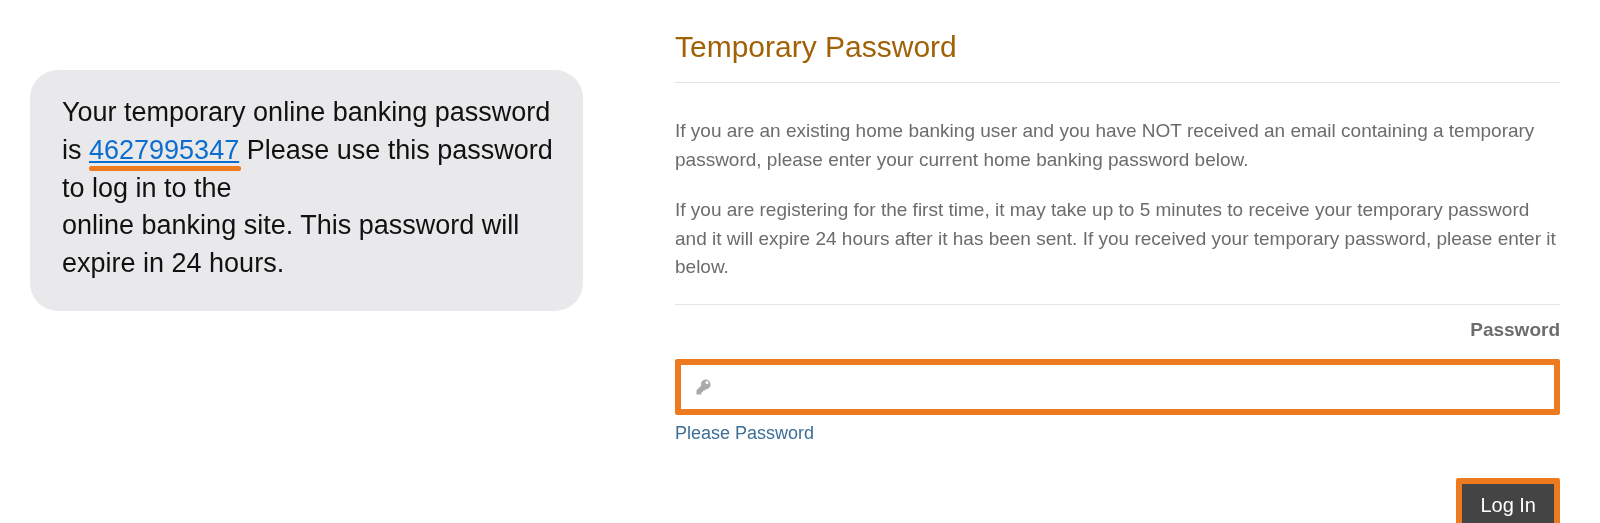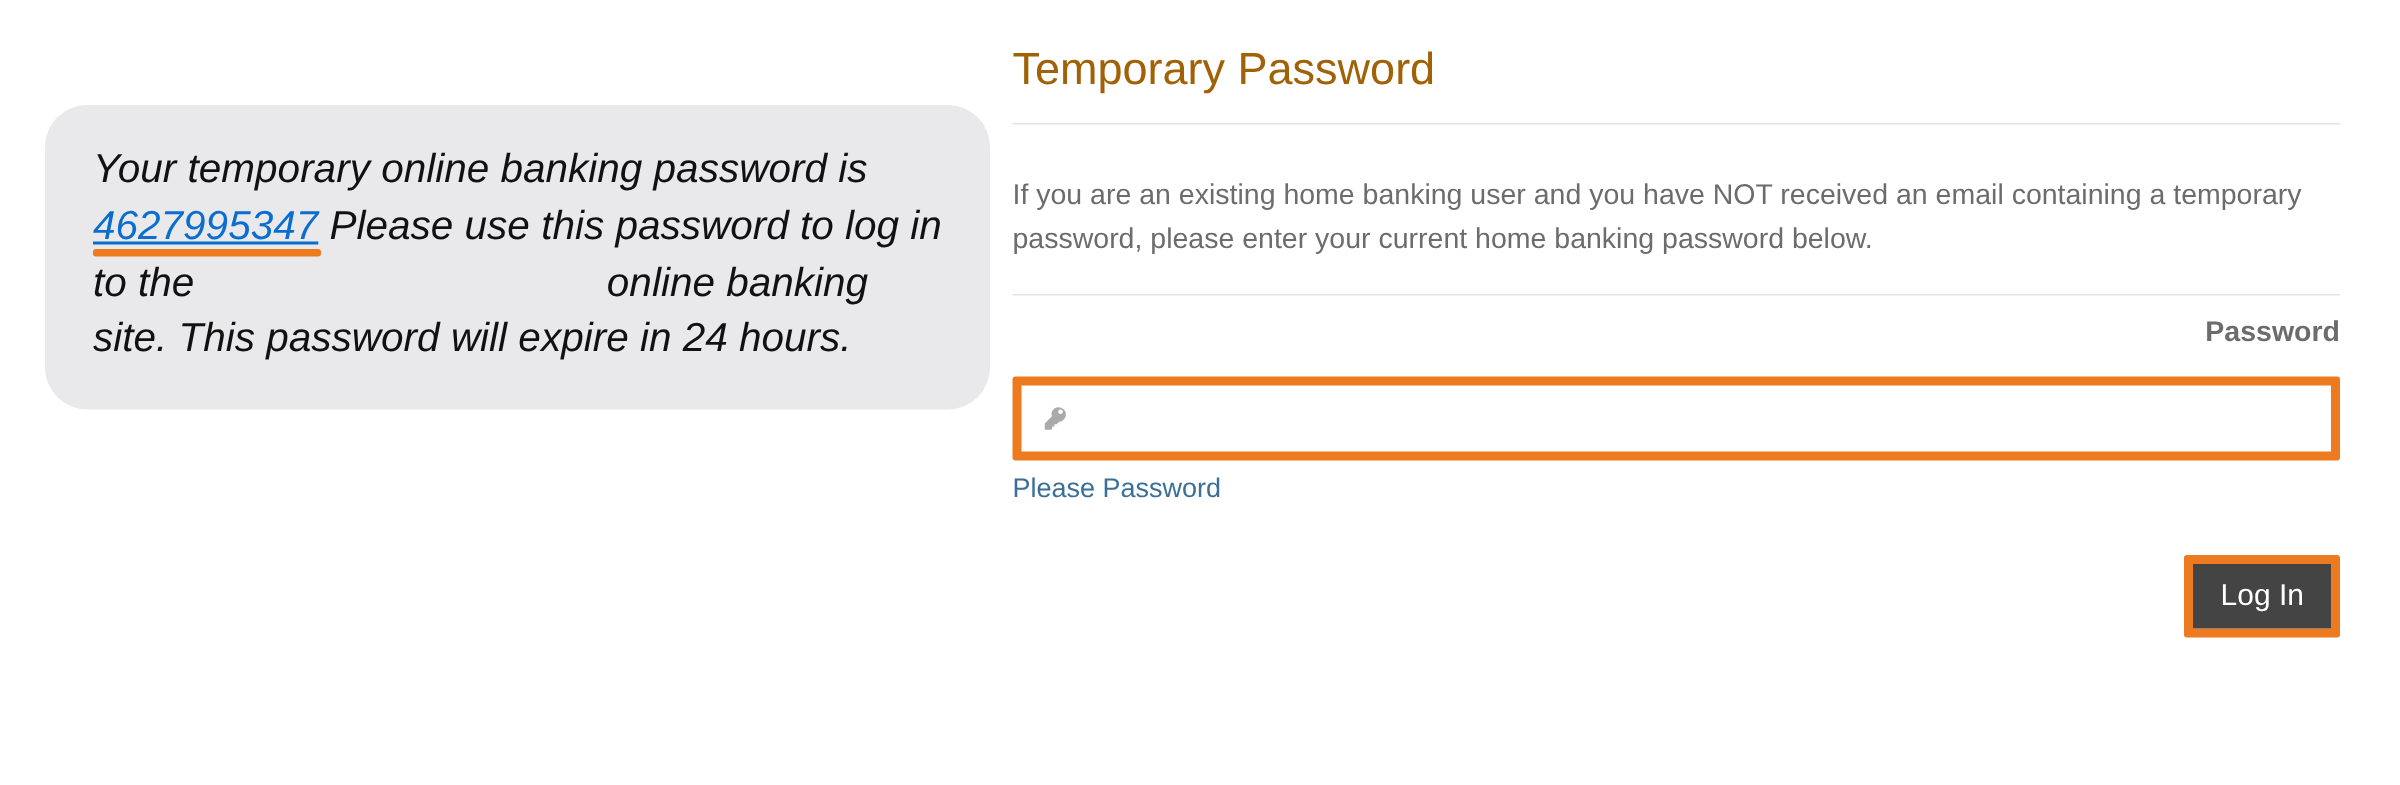--- a/index.html
+++ b/index.html
@@ -24,22 +24,21 @@
     padding-top: 40px;
   }
   .sms-bubble {
     background: #e9e9eb;
     border-radius: 28px;
     padding: 24px 30px 28px 32px;
     font-size: 27px;
     line-height: 1.4;
     color: #111;
     position: relative;
-    width: 630px;
-    font-style: italic;
+    width: 553px;
   }
   .sms-link {
     color: #0b6ecf;
     text-decoration: underline;
     position: relative;
   }
   .sms-underline {
     position: absolute;
     left: 0;
     right: -2px;
@@ -154,20 +153,21 @@
     <div class="sms-bubble">
       <span>Your temporary online banking password is </span><span class="sms-link"><span>4627995347</span><span class="sms-underline"></span></span><span> Please use this password to log in to the </span><span class="redact"></span><span> online banking site. This password will expire in 24 hours.</span>
     </div>
   </div>
 
   <div class="right">
     <h1 class="page-title">Temporary Password</h1>
     <hr class="hr">
 
     <p class="para">If you are an existing home banking user and you have NOT received an email containing a temporary password, please enter your current home banking password below.</p>
+    <p class="para">If you are registering for the first time, it may take up to 5 minutes to receive your temporary password and it will expire 24 hours after it has been sent. If you received your temporary password, please enter it below.</p>
 
     <hr class="hr2">
 
     <div class="field-label">Password</div>
 
     <div class="input-outline">
       <svg class="key-icon" viewBox="0 0 24 24">
         <path fill="currentColor" d="M14 2a6 6 0 0 0-5.65 8.06L2 16.41V22h5.59l1-1v-2h2v-2h2l1.94-1.94A6 6 0 1 0 14 2zm2 6a2 2 0 1 1 2-2 2 2 0 0 1-2 2z"></path>
       </svg>
       <input type="password" value="" style="">

